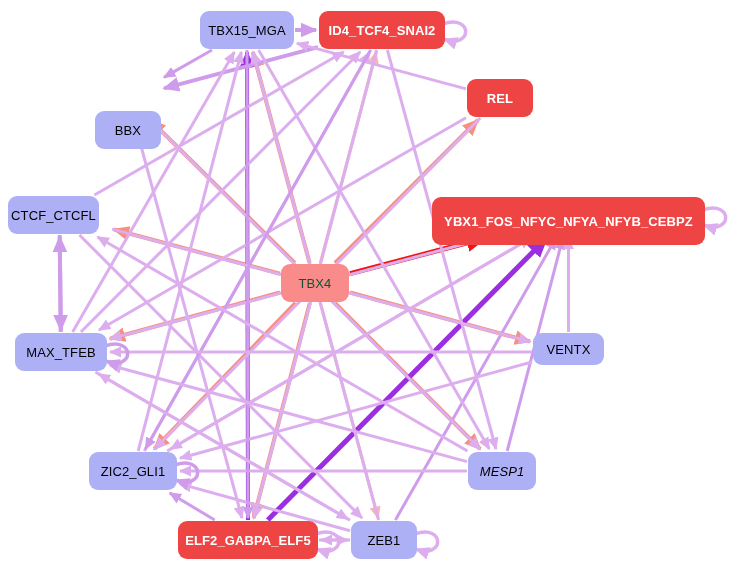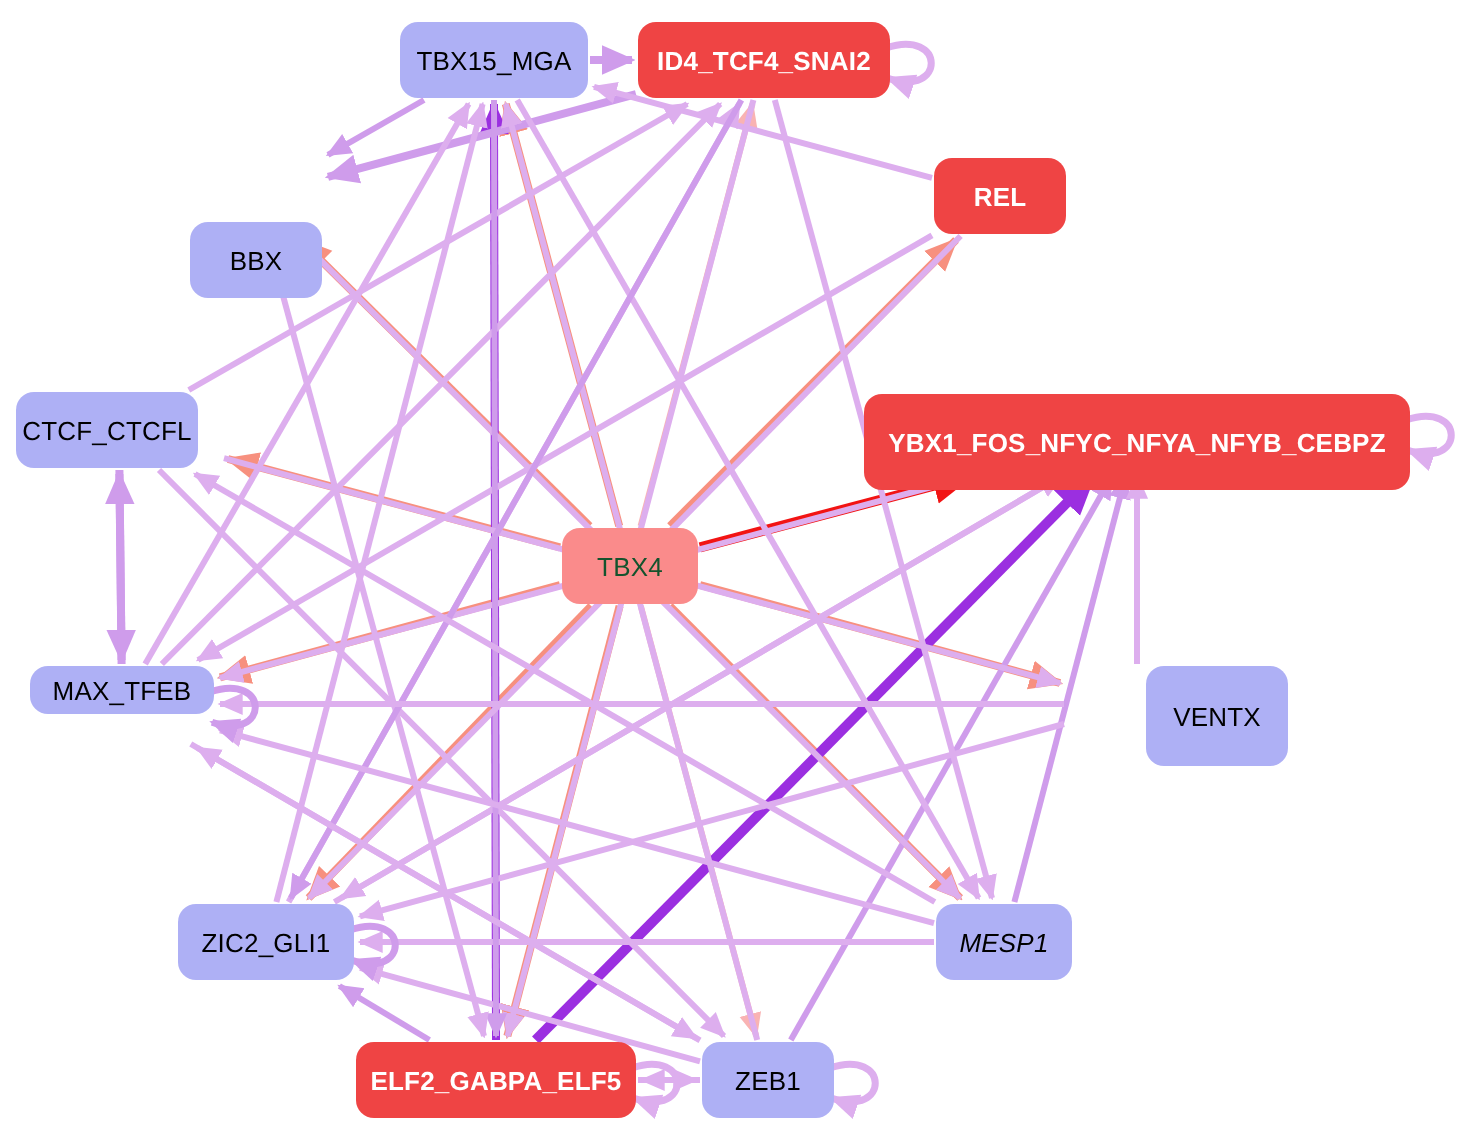--- a/index.html
+++ b/index.html
@@ -107,20 +107,20 @@
       <path d="M 316 533.92 C 346 523.92, 346 559.12, 317 549.12" fill="none" stroke="#ddaeee" stroke-width="3.5" marker-end="url(#arw_ddaeee)"></path>
     </svg>
   <div id="node-layer">
       <div class="node light" style="left: 200px; top: 11px; width: 94px; height: 38px;">TBX15_MGA</div>
       <div class="node strong" style="left: 319px; top: 11px; width: 126px; height: 38px;">ID4_TCF4_SNAI2</div>
       <div class="node light" style="left: 95px; top: 79px; width: 66px; height: 38px; margin-top: 32px;">BBX</div>
       <div class="node strong" style="left: 467px; top: 79px; width: 66px; height: 38px;">REL</div>
       <div class="node light" style="left: 8px; top: 196px; width: 91px; height: 38px;">CTCF_CTCFL</div>
       <div class="node strong" style="left: 432px; top: 197px; width: 273px; height: 48px;">YBX1_FOS_NFYC_NFYA_NFYB_CEBPZ</div>
       <div class="node root" style="left: 281px; top: 264px; width: 68px; height: 38px;">TBX4</div>
-      <div class="node light" style="left: 15px; top: 333px; width: 92px; height: 24px; text-align: center;">MAX_TFEB</div>
-      <div class="node light" style="left: 533px; top: 333px; width: 71px; height: 50px; margin-left: 40px;">VENTX</div>
+      <div class="node light" style="left: 15px; top: 333px; width: 92px; height: 38px; text-align: center;">MAX_TFEB</div>
+      <div class="node light" style="left: 533px; top: 333px; width: 71px; height: 32px;">VENTX</div>
       <div class="node light" style="left: 89px; top: 452px; width: 88px; height: 38px;">ZIC2_GLI1</div>
       <div class="node light" style="left: 468px; top: 452px; width: 68px; height: 38px; font-style: italic;">MESP1</div>
       <div class="node strong" style="left: 178px; top: 521px; width: 140px; height: 38px;">ELF2_GABPA_ELF5</div>
       <div class="node light" style="left: 351px; top: 521px; width: 66px; height: 38px;">ZEB1</div>
     </div>
 </div>
 
 </body></html>

